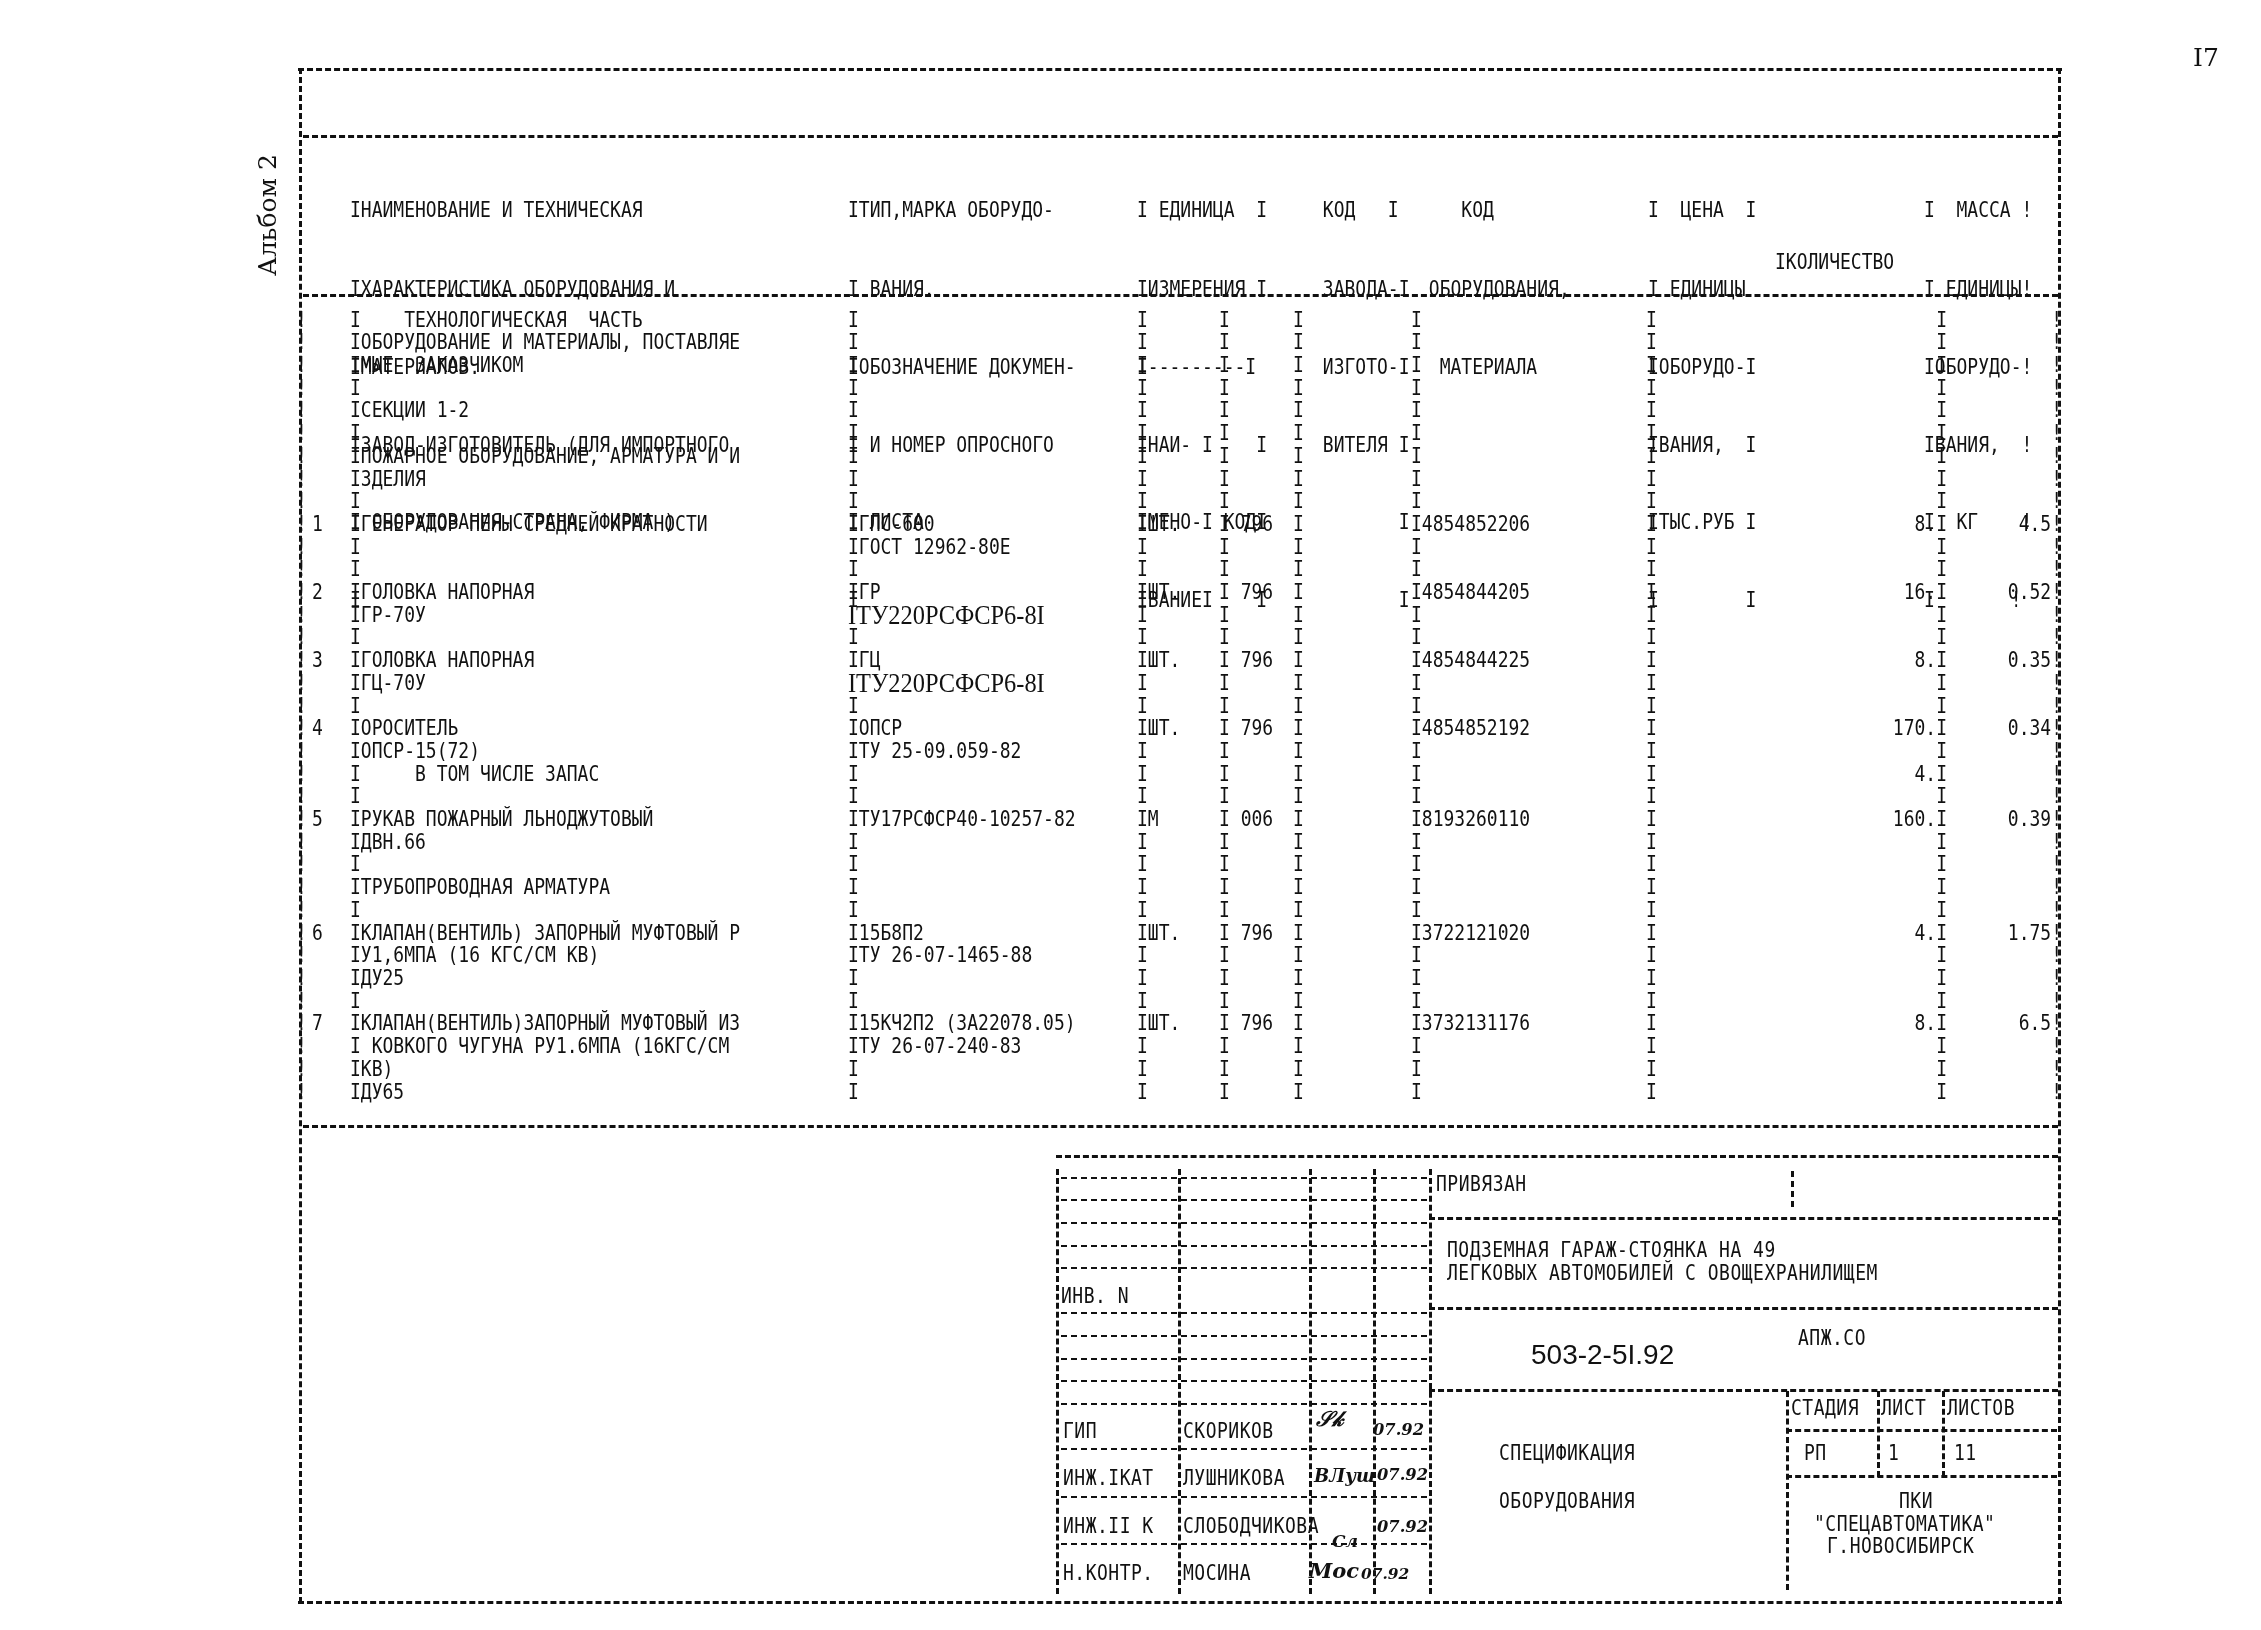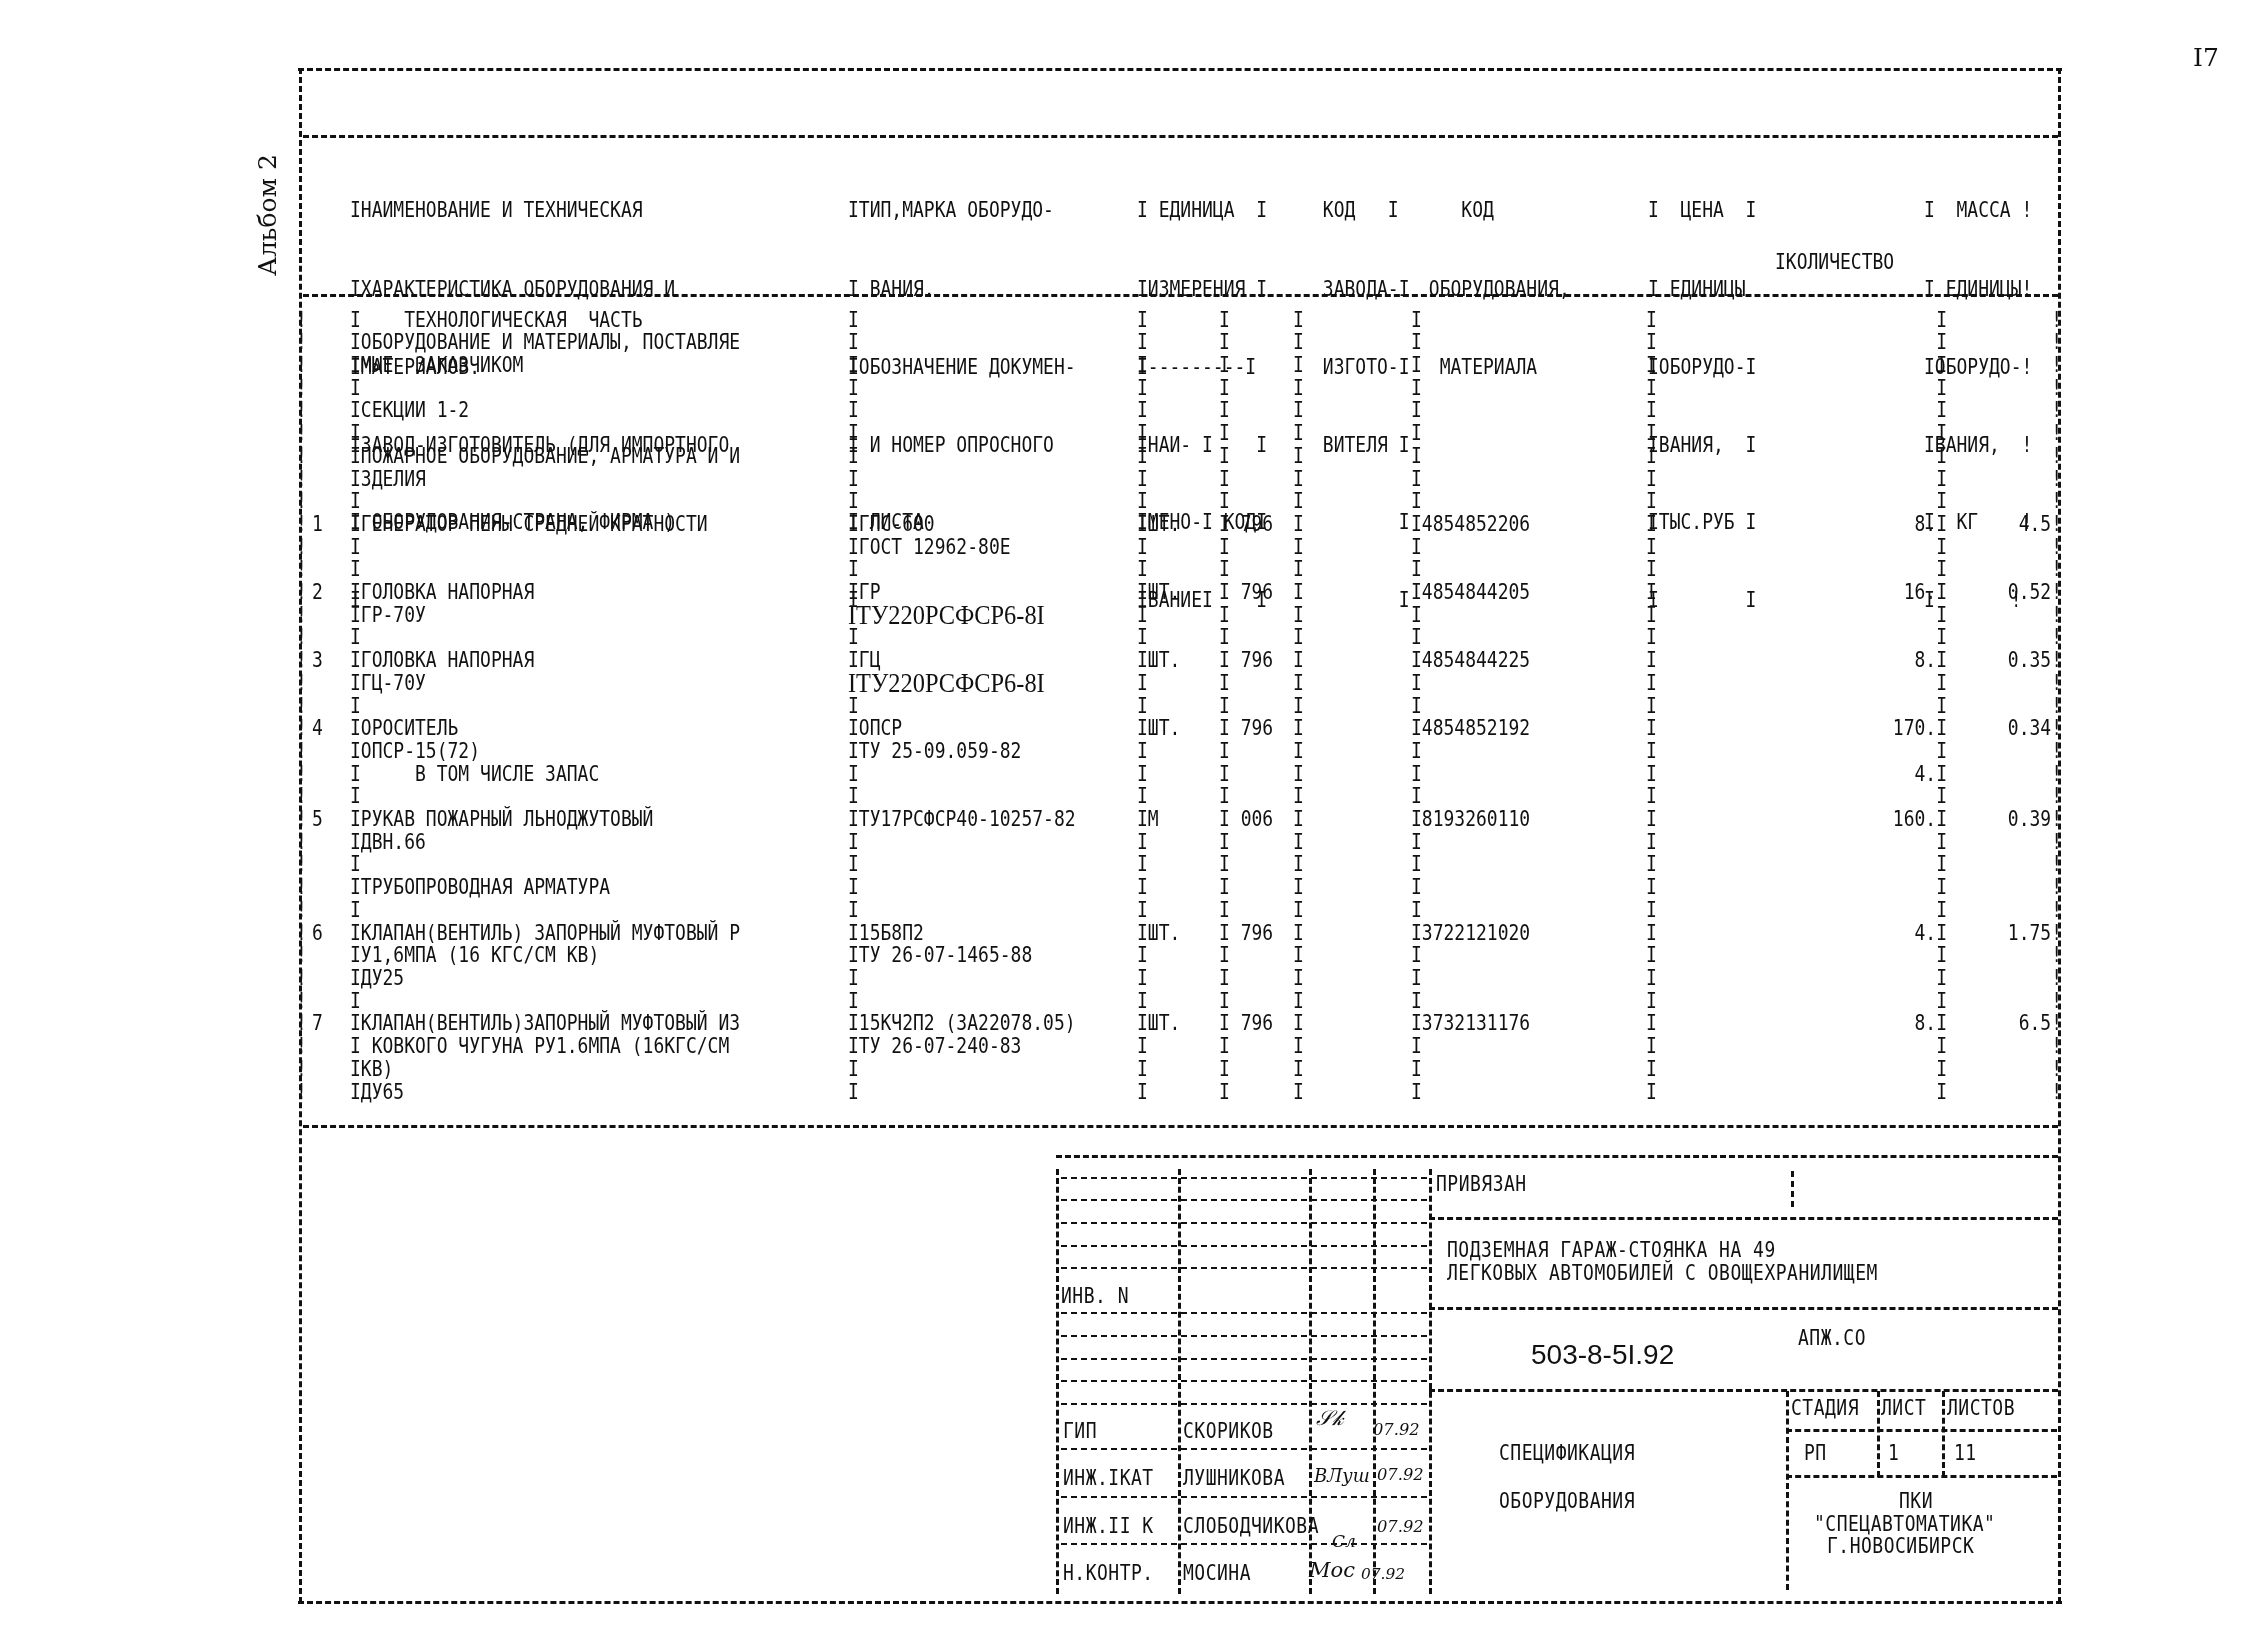--- a/index.html
+++ b/index.html
@@ -5,21 +5,21 @@
   html, body { margin: 0; padding: 0; background: #ffffff; }
   body { width: 2297px; height: 1631px; position: relative; overflow: hidden;
          font-family: "DejaVu Sans Mono", "Liberation Mono", monospace; color: #111; }
   .abs { position: absolute; }
   .hdash { position: absolute; height: 0; border-top: 3.6px dashed #111; }
   .vdash { position: absolute; width: 0; border-left: 3.2px dashed #111; }
   .txt { position: absolute; white-space: pre; font-size: 18px; line-height: 22.6px; letter-spacing: 0.5px; transform: scaleY(1.15); transform-origin: left top; }
   .cell { position: absolute; white-space: pre; font-size: 18px; line-height: 22.6px; transform: scaleY(1.15); transform-origin: left top; }
   .pagenum { font-family: "DejaVu Serif", serif; font-size: 25px; }
   .album { font-family: "DejaVu Serif", serif; font-size: 25px; transform: rotate(-90deg); transform-origin: left top; white-space: nowrap; }
-  .sig { font-family: "DejaVu Serif", serif; font-style: italic; font-size: 21px; }
+  .sig { font-family: "DejaVu Serif", serif; font-style: italic; font-size: 21px; font-weight: bold; }
   .docnum { font-family: "Liberation Sans", sans-serif; font-size: 28px; }
 </style>
 </head>
 <body>
 
 <div class="abs pagenum" style="left:2193px; top:43px;">I7</div>
 <div class="abs album" style="left:253px; top:276px;">Альбом 2</div>
 
 <div class="hdash" style="left:298px; top:68px; width:1764px;"></div>
 <div class="vdash" style="left:299px; top:68px; height:1535px;"></div>
@@ -580,21 +580,21 @@
   <div class="vdash" style="left:1791px; top:1171px; height:36px;"></div>
 
   <div class="hdash" style="left:1429px; top:1217px; width:629px;"></div>
   <div class="txt" style="left:1447px; top:1237px;">ПОДЗЕМНАЯ ГАРАЖ-СТОЯНКА НА 49</div>
   <div class="txt" style="left:1447px; top:1260px;">ЛЕГКОВЫХ АВТОМОБИЛЕЙ С ОВОЩЕХРАНИЛИЩЕМ</div>
 
   <div class="txt" style="left:1061px; top:1283px;">ИНВ. N</div>
 
   <div class="hdash" style="left:1429px; top:1307px; width:629px;"></div>
   <div class="txt" style="left:1798px; top:1325px;">АПЖ.СО</div>
-  <div class="abs docnum" style="left:1531px; top:1339px;">503-8-5I.92</div>
+  <div class="abs docnum" style="left:1531px; top:1339px;">503-2-5I.92</div>
 
   <div class="hdash" style="left:1429px; top:1389px; width:629px;"></div>
 
   <div class="txt" style="left:1791px; top:1395px;">СТАДИЯ</div>
   <div class="txt" style="left:1881px; top:1395px;">ЛИСТ</div>
   <div class="txt" style="left:1947px; top:1395px;">ЛИСТОВ</div>
   <div class="hdash" style="left:1786px; top:1429px; width:271px;"></div>
   <div class="txt" style="left:1804px; top:1440px;">РП</div>
   <div class="txt" style="left:1888px; top:1440px;">1</div>
   <div class="txt" style="left:1954px; top:1440px;">11</div>

